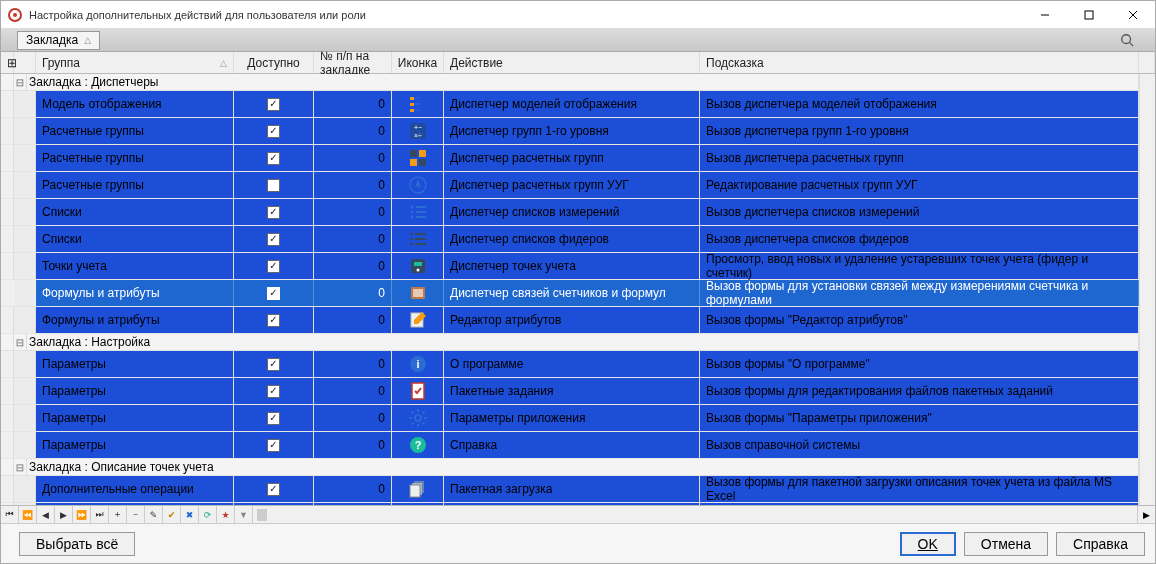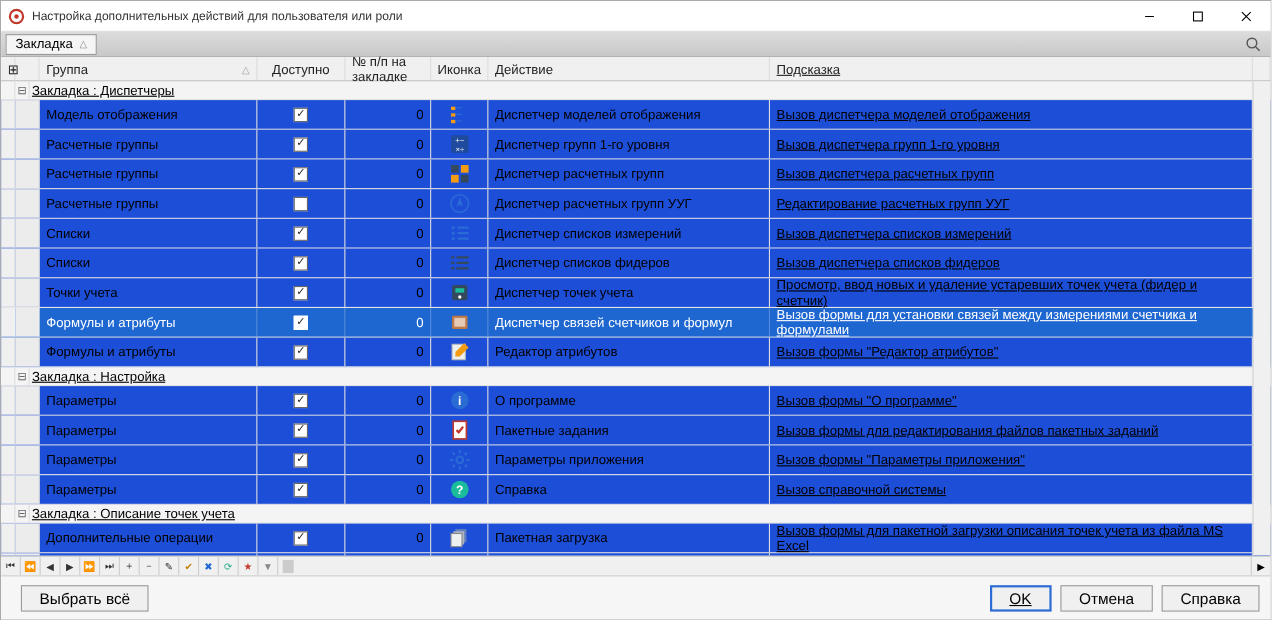--- a/index.html
+++ b/index.html
@@ -4,41 +4,41 @@
 <style>
 * { margin: 0; padding: 0; box-sizing: border-box; }
 body { font-family: "Segoe UI", Tahoma, sans-serif; font-size: 12px; color: #000; background: #fff; overflow: hidden; }
 .window { width: 1156px; height: 564px; border: 1px solid #aaa; display: flex; flex-direction: column; background: #fff; }
 .titlebar { height: 28px; display: flex; align-items: center; padding: 0 0 0 6px; border-bottom: 1px solid #ddd; background: #fff; }
 .titlebar .app-icon { width: 16px; height: 16px; margin-right: 6px; }
 .titlebar .title { flex: 1; font-size: 11px; color: #333; }
 .titlebar .win-btns { display: flex; }
 .titlebar .win-btn { width: 44px; height: 26px; display: flex; align-items: center; justify-content: center; color: #111; }
 .titlebar .win-btn svg { width: 10px; height: 10px; }
-.tabbar { height: 23px; background: linear-gradient(#dcdcdc,#c8c8c8); display: flex; align-items: center; padding: 0 4px; border-bottom: 1px solid #aaa; }
+.tabbar { height: 23px; background: linear-gradient(#dcdcdc,#c8c8c8); display: flex; align-items: center; padding: 0 16px; border-bottom: 1px solid #aaa; }
 .tab { height: 19px; background: #f5f5f5; border: 1px solid #999; padding: 0 8px; display: flex; align-items: center; gap: 6px; font-size: 12px; }
 .tab .sort { color: #888; font-size: 9px; }
 .tabbar .spacer { flex: 1; }
 .search { width: 24px; height: 20px; display: flex; align-items: center; justify-content: center; color: #555; }
 .headers { height: 22px; display: flex; background: #f0f0f0; border-bottom: 1px solid #bbb; font-size: 12px; color: #222; }
 .headers .cell, .row .cell, .group-row .gcell { border-right: 1px solid #ddd; display: flex; align-items: center; padding: 0 6px; }
 .col-handle { width: 12px; flex: 0 0 12px; }
 .col-indent { width: 22px; flex: 0 0 22px; }
 .col-group { width: 198px; flex: 0 0 198px; justify-content: space-between; }
 .col-avail { width: 80px; flex: 0 0 80px; justify-content: center; }
 .col-num { width: 78px; flex: 0 0 78px; justify-content: flex-end; }
 .col-icon { width: 52px; flex: 0 0 52px; justify-content: center; }
 .col-action { width: 256px; flex: 0 0 256px; }
-.col-hint { flex: 1; text-decoration: underline; }
+.col-hint { flex: 1; }
 .col-scroll { width: 16px; flex: 0 0 16px; border-right: none; }
 .grid { flex: 1; overflow: hidden; position: relative; }
 .grid-body { position: absolute; inset: 0; overflow: hidden; }
 .group-row { height: 17px; display: flex; background: #f4f4f4; border-bottom: 1px solid #e0e0e0; font-size: 12px; }
 .group-row .exp { width: 12px; text-align: center; color: #666; font-size: 10px; }
-.group-row .label { padding-left: 2px; text-decoration: underline; }
+.group-row .label { padding-left: 2px; }
 .row { height: 27px; display: flex; border-bottom: 1px solid #e5e5e5; background: #1d4ed8; }
 .row.selected { background: #1e66d0; color: #fff; }
 .row.selected .cell { border-right-color: rgba(255,255,255,0.25); }
 .row .col-handle { background: #f0f0f0; }
 .row.selected .col-handle { background: #f0f0f0; }
 .row-indicator { width: 10px; height: 10px; }
 .chk { width: 13px; height: 13px; border: 1px solid #666; display: inline-flex; align-items: center; justify-content: center; background: #fff; }
 .chk.checked::after { content: "✓"; font-size: 10px; line-height: 1; color: #222; }
 .row.selected .chk { border-color: #fff; }
 .icon-cell svg, .icon-cell .iconph { width: 20px; height: 20px; }

